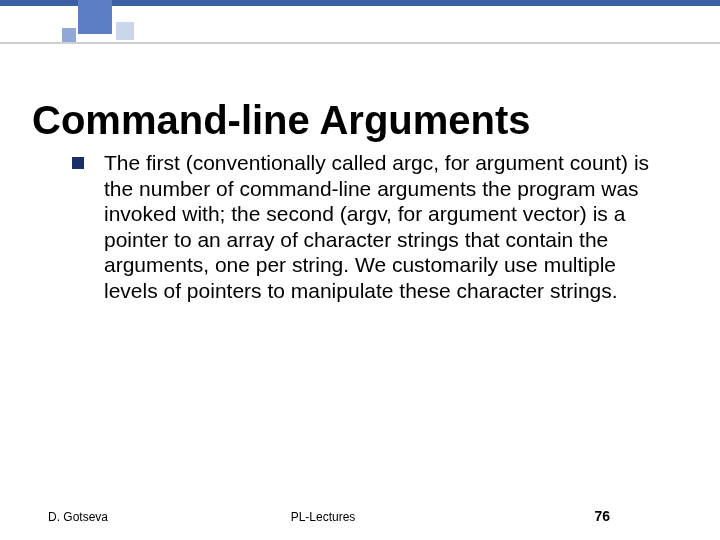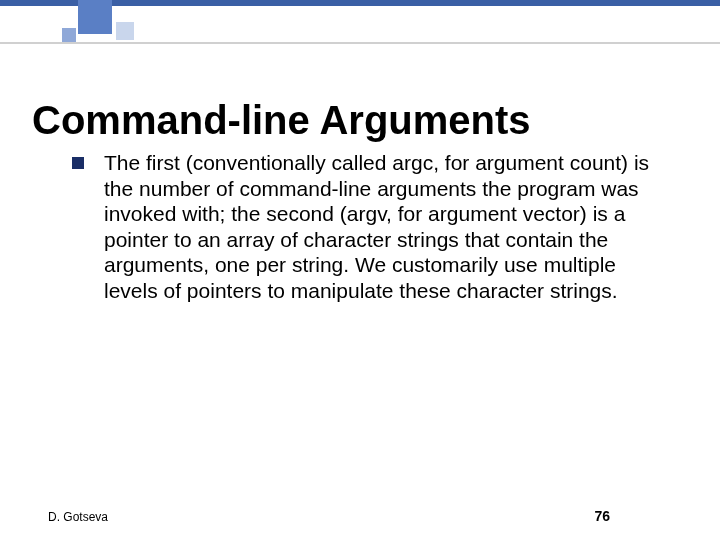--- a/index.html
+++ b/index.html
@@ -40,15 +40,16 @@
 
   <div class="body">
     <div class="item">
       <div class="bullet"></div>
       <div class="text">The first (conventionally called argc, for argument count) is the number of command-line arguments the program was invoked with; the second (argv, for argument vector) is a pointer to an array of character strings that contain the arguments, one per string. We customarily use multiple levels of pointers to manipulate these character strings.</div>
     </div>
   </div>
 
   <div class="footer">
     <div class="footer-left">D. Gotseva</div>
+    <div class="footer-center">PL-Lectures</div>
     <div class="footer-right">76</div>
   </div>
 </div>
 
 </body></html>

